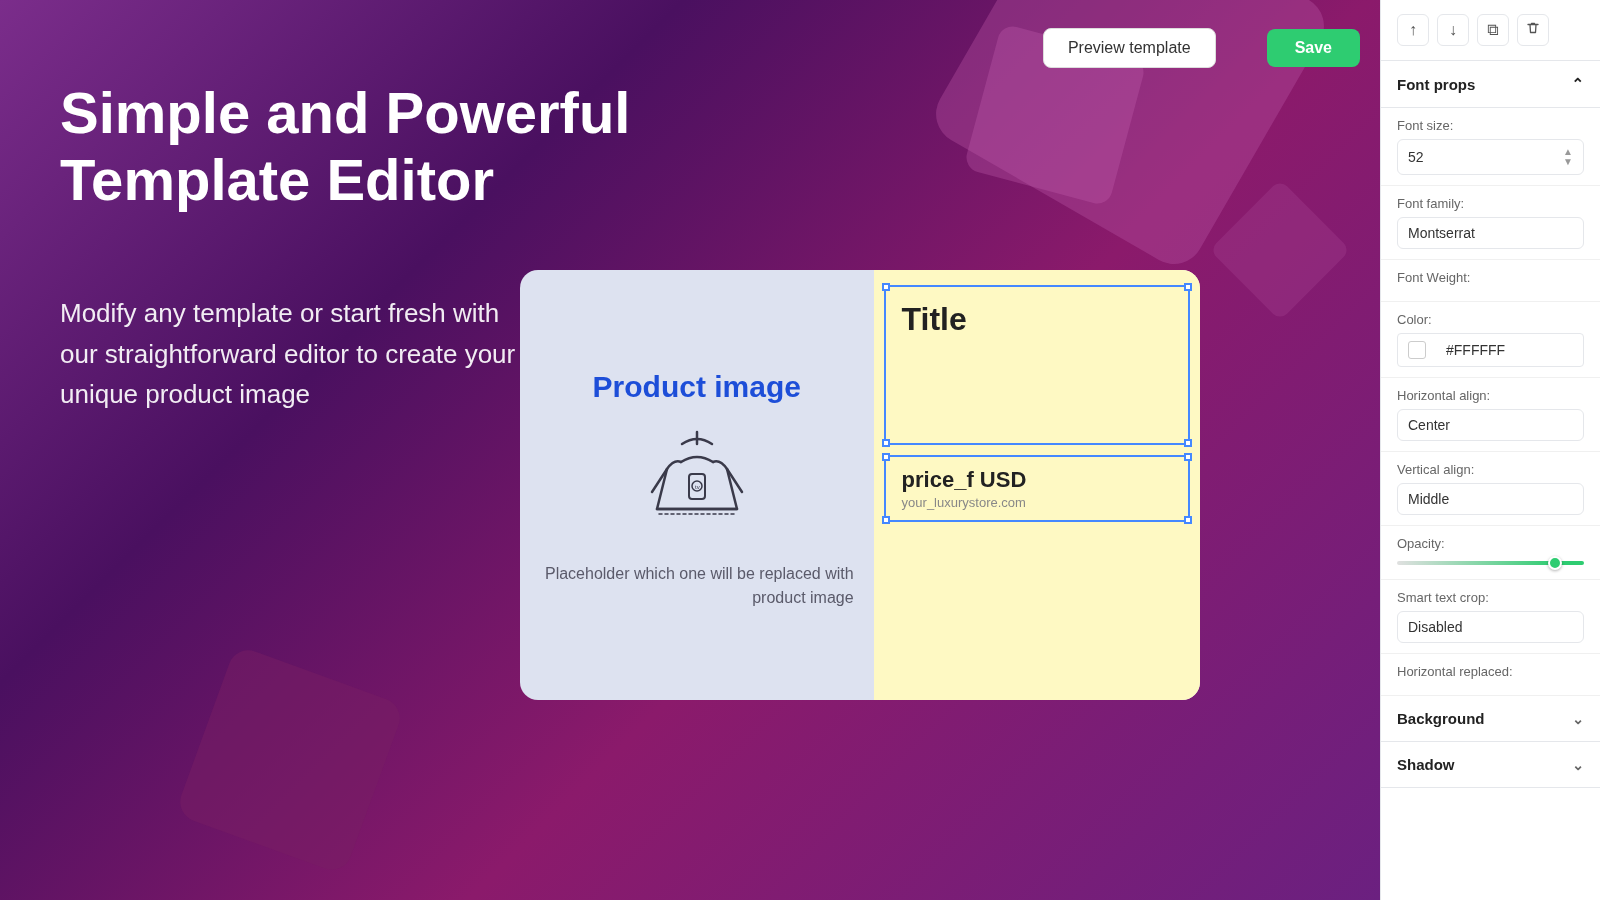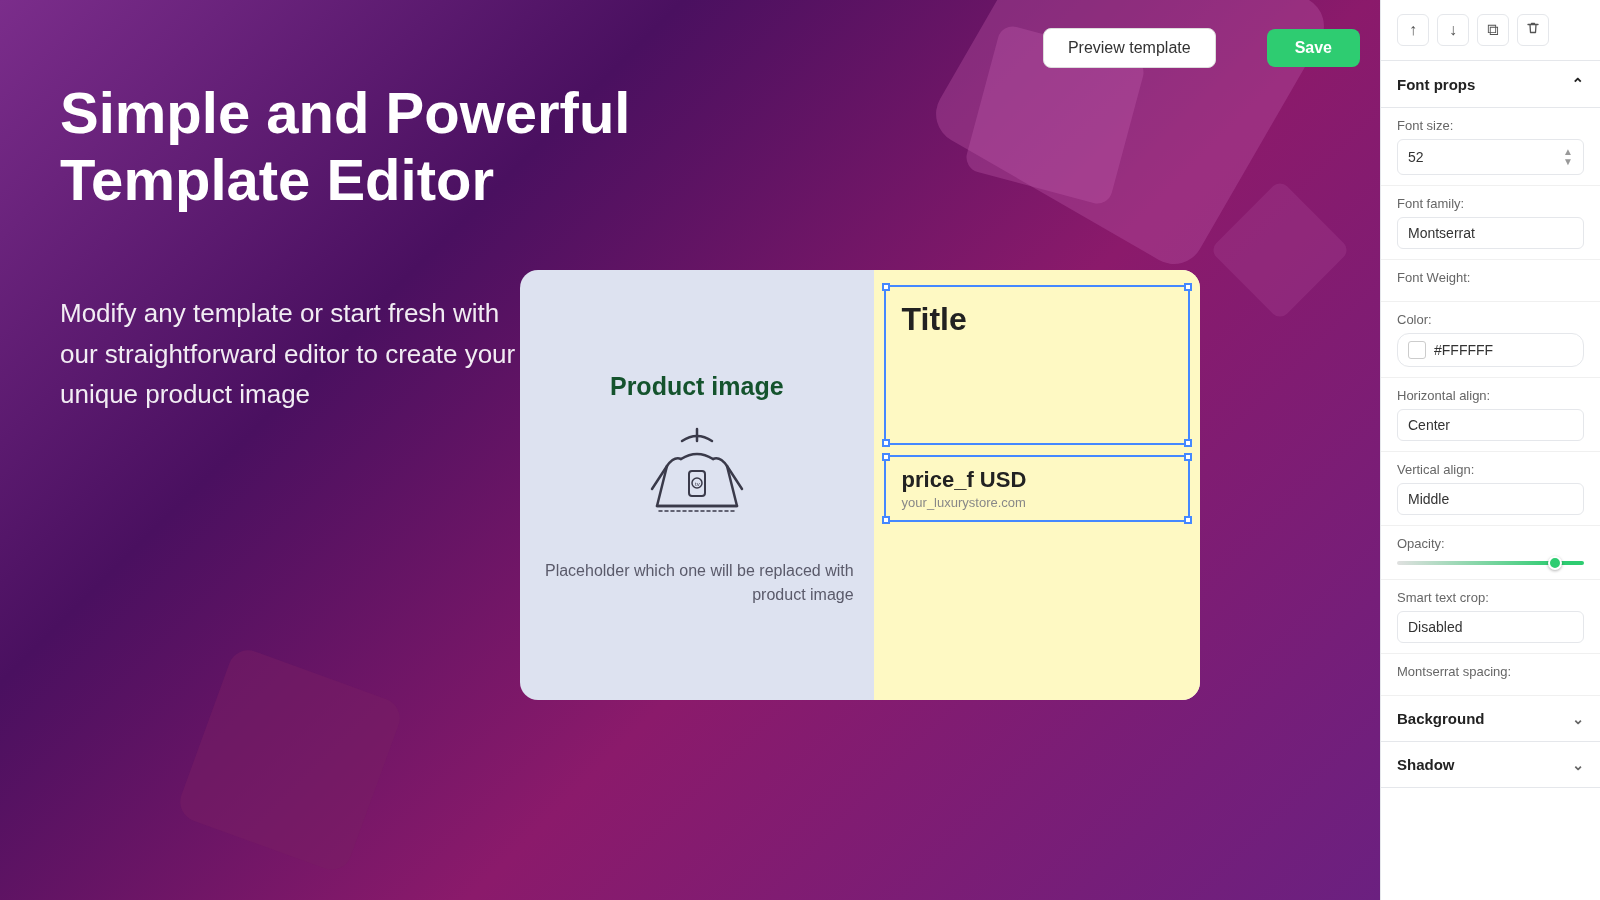--- a/index.html
+++ b/index.html
@@ -141,23 +141,23 @@
     .canvas-left {
       flex: 0 0 52%;
       display: flex;
       flex-direction: column;
       align-items: center;
       justify-content: center;
       padding: 30px 20px;
     }
 
     .canvas-left-title {
-      font-size: 25px;
+      font-size: 30px;
       font-weight: 700;
-      color: #14532d;
+      color: #1d4ed8;
       margin-bottom: 20px;
       text-align: center;
       margin-top: 9px;
     }
 
     .hoodie-icon {
       width: 120px;
       height: 120px;
     }
 
@@ -315,24 +315,24 @@
     .stepper-arrow {
       font-size: 10px;
       color: #999;
       line-height: 1;
       cursor: pointer;
     }
 
     .color-row {
       display: flex;
       align-items: center;
-      gap: 8px;
+      gap: 20px;
       padding: 7px 10px;
       border: 1px solid #e5e7eb;
-      border-radius: 12px;
+      border-radius: 4px;
     }
 
     .color-swatch {
       width: 18px;
       height: 18px;
       border-radius: 3px;
       border: 1px solid #ccc;
     }
 
     .color-value {
@@ -537,21 +537,21 @@
   </div>
 
   <div class="prop-row">
     <div class="prop-label">Smart text crop:</div>
     <div class="prop-input">
       <span>Disabled</span>
     </div>
   </div>
 
   <div class="prop-row">
-    <div class="prop-label">Montserrat spacing:</div>
+    <div class="prop-label">Horizontal replaced:</div>
   </div>
 
   <div class="collapsible-section">
     <div class="collapsible-header">
       <span>Background</span>
       <span class="chevron-icon">⌄</span>
     </div>
   </div>
 
   <div class="collapsible-section">

